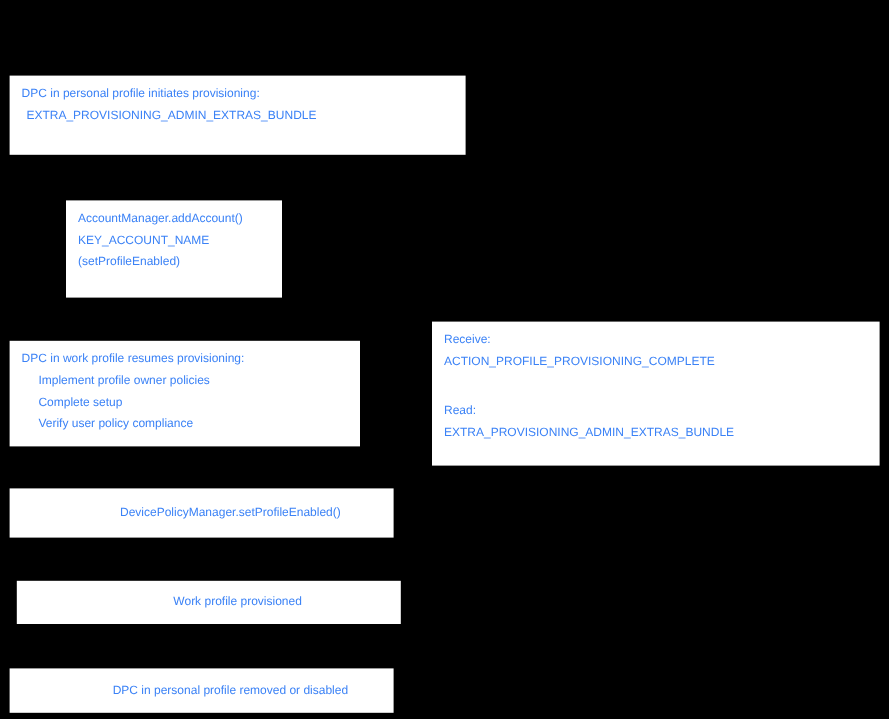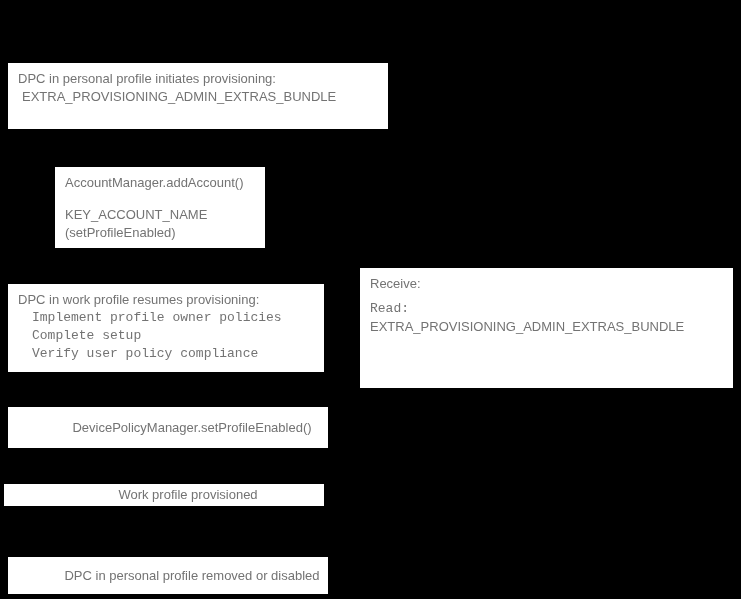--- a/index.html
+++ b/index.html
@@ -12,51 +12,51 @@
     width: 741px;
     height: 599px;
     background: #000000;
     overflow: hidden;
     font-family: "Liberation Sans", sans-serif;
     color: #000000;
   }
   .flow-box {
     position: absolute;
     background: #ffffff;
-    color: #737373;
+    color: #3b82f6;
     box-sizing: border-box;
-    font-size: 13px;
+    font-size: 10px;
     line-height: 18px;
   }
   .flow-box .line {
     min-height: 18px;
     white-space: pre-wrap;
   }
   .pad {
     padding: 7px 10px;
   }
   .centered {
     display: flex;
     align-items: center;
     justify-content: center;
     text-align: right;
     padding-left: 48px;
   }
   .indent-sm { padding-left: 4px; }   
-  .indent-md { padding-left: 14px; font-family: Liberation Mono, monospace; }  
-  .gap-above { margin-top: 14px; }
-  .gap-above-sm { margin-top: 7px; font-family: Liberation Mono, monospace; }
+  .indent-md { padding-left: 14px; }  
+  .gap-above { }
+  .gap-above-sm { margin-top: 23px; }
 
   
   #box-initiate        { left: 8px;   top: 63px;  width: 380px; height: 66px; }
-  #box-add-account     { left: 55px;  top: 167px; width: 210px; height: 81px; }
-  #box-resume          { left: 8px;   top: 284px; width: 316px; height: 88px; }
+  #box-add-account     { left: 55px;  top: 167px; width: 180px; height: 81px; }
+  #box-resume          { left: 8px;   top: 284px; width: 292px; height: 88px; }
   #box-receive         { left: 360px; top: 268px; width: 373px; height: 120px; }
   #box-set-profile     { left: 8px;   top: 407px; width: 320px; height: 41px; }
-  #box-provisioned     { left: 4px;   top: 484px; width: 320px; height: 22px; }
+  #box-provisioned     { left: 14px;   top: 484px; width: 320px; height: 36px; }
   #box-removed         { left: 8px;   top: 557px; width: 320px; height: 37px; }
 </style>
 </head>
 <body>
 
 <div class="canvas">
 
   <div class="flow-box pad" id="box-initiate">
     <div class="line">DPC in personal profile initiates provisioning:</div>
     <div class="line indent-sm">EXTRA_PROVISIONING_ADMIN_EXTRAS_BUNDLE</div>
@@ -70,20 +70,21 @@
 
   <div class="flow-box pad" id="box-resume">
     <div class="line">DPC in work profile resumes provisioning:</div>
     <div class="line indent-md">Implement profile owner policies</div>
     <div class="line indent-md">Complete setup</div>
     <div class="line indent-md">Verify user policy compliance</div>
   </div>
 
   <div class="flow-box pad" id="box-receive">
     <div class="line">Receive:</div>
+    <div class="line">ACTION_PROFILE_PROVISIONING_COMPLETE</div>
     <div class="line gap-above-sm">Read:</div>
     <div class="line">EXTRA_PROVISIONING_ADMIN_EXTRAS_BUNDLE</div>
   </div>
 
   <div class="flow-box centered" id="box-set-profile">
     <div class="line">DevicePolicyManager.setProfileEnabled()</div>
   </div>
 
   <div class="flow-box centered" id="box-provisioned">
     <div class="line">Work profile provisioned</div>

